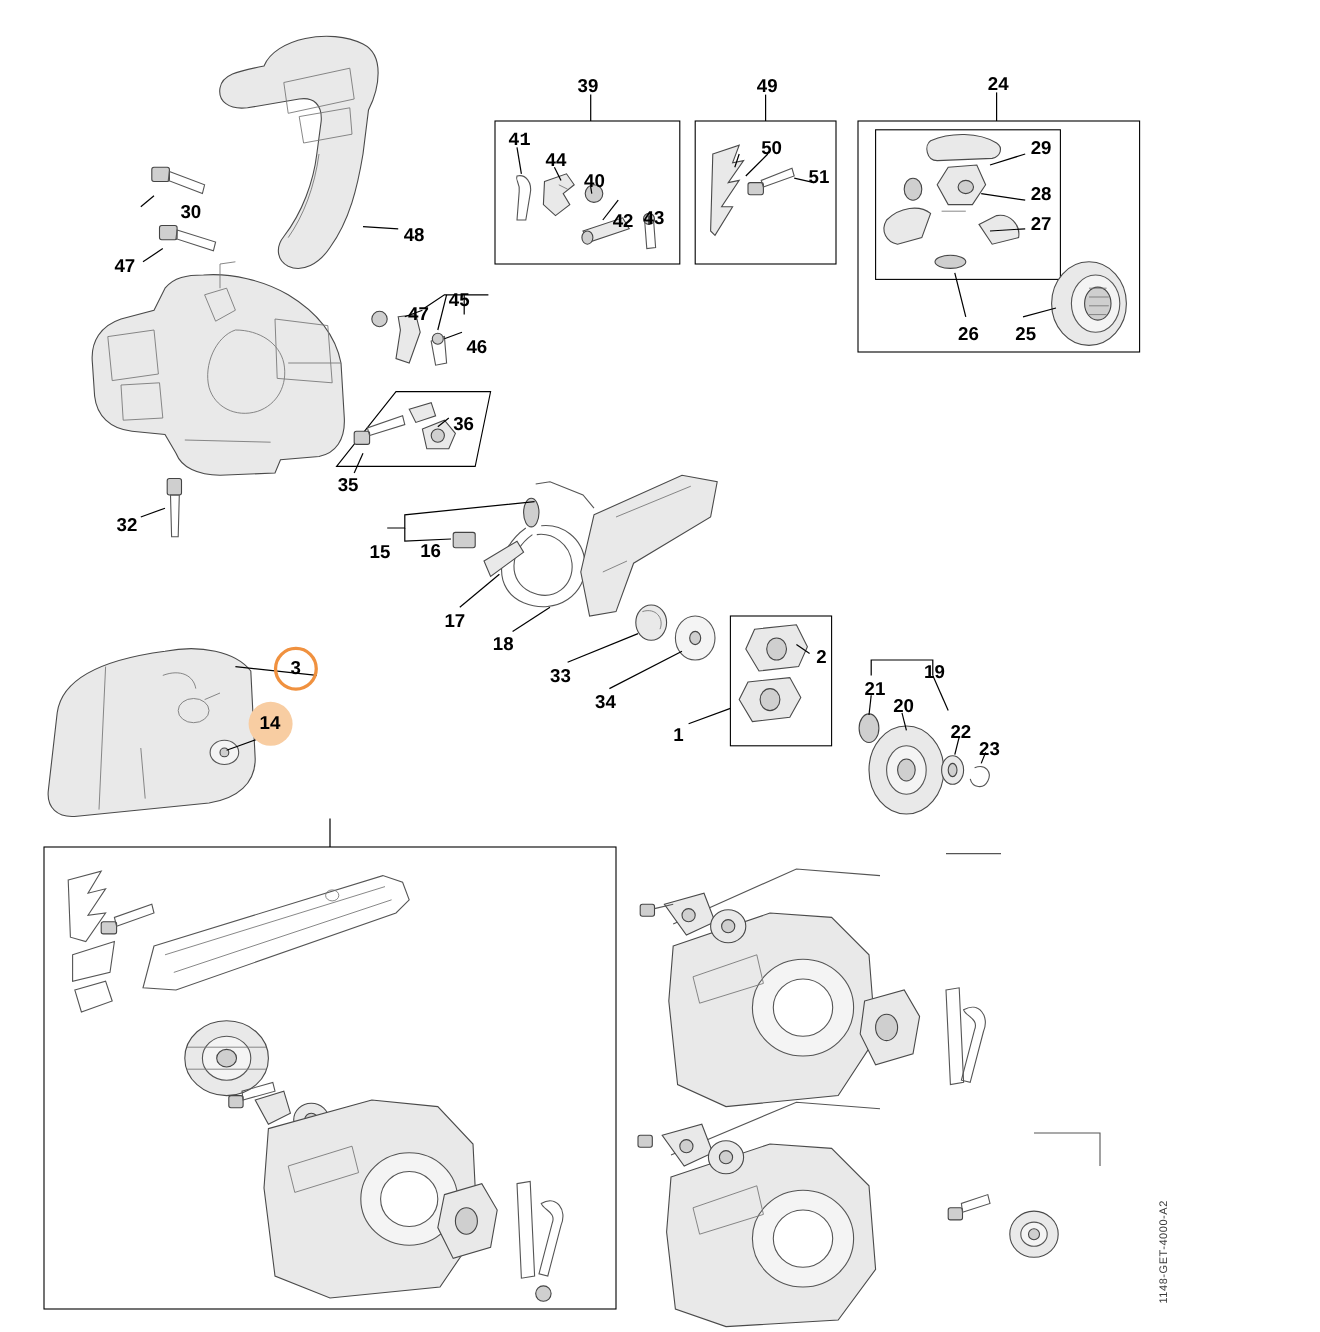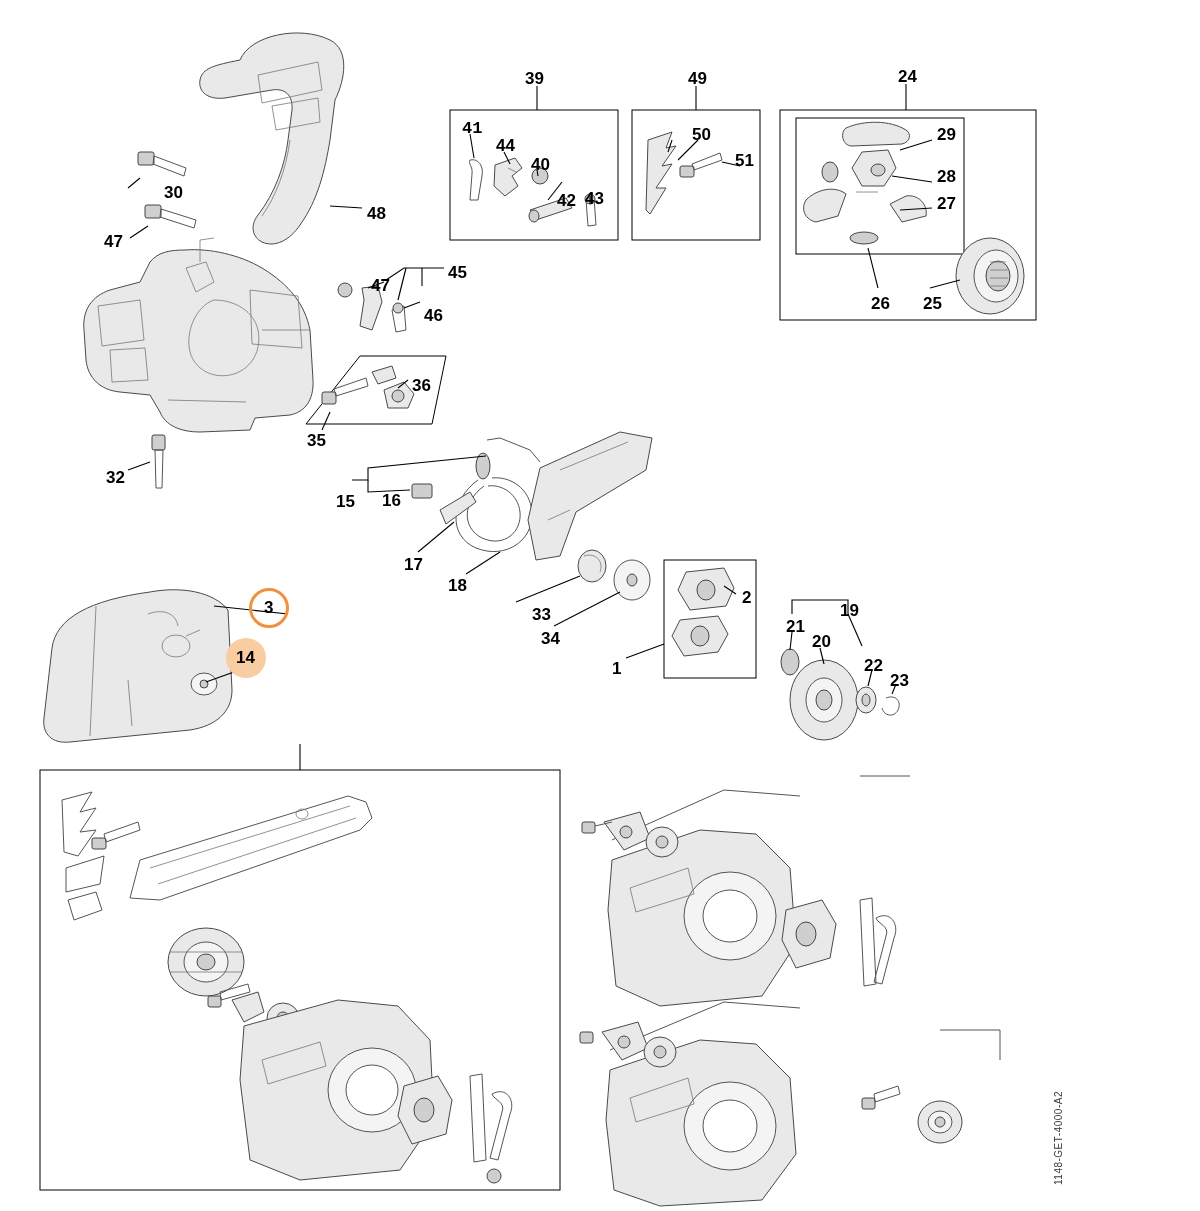--- a/index.html
+++ b/index.html
@@ -366,29 +366,29 @@
   <div class="callout" style="left:688px; top:70px;text-align:center;">49</div>
   <div class="callout" style="left:692px; top:126px;">50</div>
   <div class="callout" style="left:735px; top:152px;">51</div>
   <div class="callout" style="left:898px; top:68px;">24</div>
   <div class="callout" style="left:937px; top:126px;">29</div>
   <div class="callout" style="left:937px; top:168px;">28</div>
   <div class="callout" style="left:937px; top:195px;">27</div>
   <div class="callout" style="left:871px; top:295px;">26</div>
   <div class="callout" style="left:923px; top:295px;">25</div>
   <div class="callout" style="left:371px; top:277px;">47</div>
-  <div class="callout" style="left:448px; top:264px;">45</div>
+  <div class="callout" style="left:408px; top:264px;">45</div>
   <div class="callout" style="left:424px; top:307px;">46</div>
   <div class="callout" style="left:412px; top:377px;">36</div>
   <div class="callout" style="left:307px; top:432px;">35</div>
   <div class="callout" style="left:336px; top:477px;margin-top:16px;">15</div>
   <div class="callout" style="left:382px; top:492px;">16</div>
   <div class="callout" style="left:404px; top:556px;">17</div>
   <div class="callout" style="left:448px; top:577px;">18</div>
-  <div class="callout" style="left:500px; top:606px;margin-left:32px;">33</div>
+  <div class="callout" style="left:500px; top:606px;">33</div>
   <div class="callout" style="left:541px; top:630px;">34</div>
   <div class="callout" style="left:742px; top:589px;">2</div>
   <div class="callout" style="left:612px; top:660px;">1</div>
   <div class="callout" style="left:786px; top:618px;">21</div>
   <div class="callout" style="left:812px; top:633px;">20</div>
   <div class="callout" style="left:840px; top:602px;">19</div>
   <div class="callout" style="left:864px; top:657px;">22</div>
   <div class="callout" style="left:890px; top:672px;">23</div>
   <div class="callout hl" style="left:264px; top:599px;">3</div>
   <div class="callout hl" style="left:236px; top:649px;">14</div>

